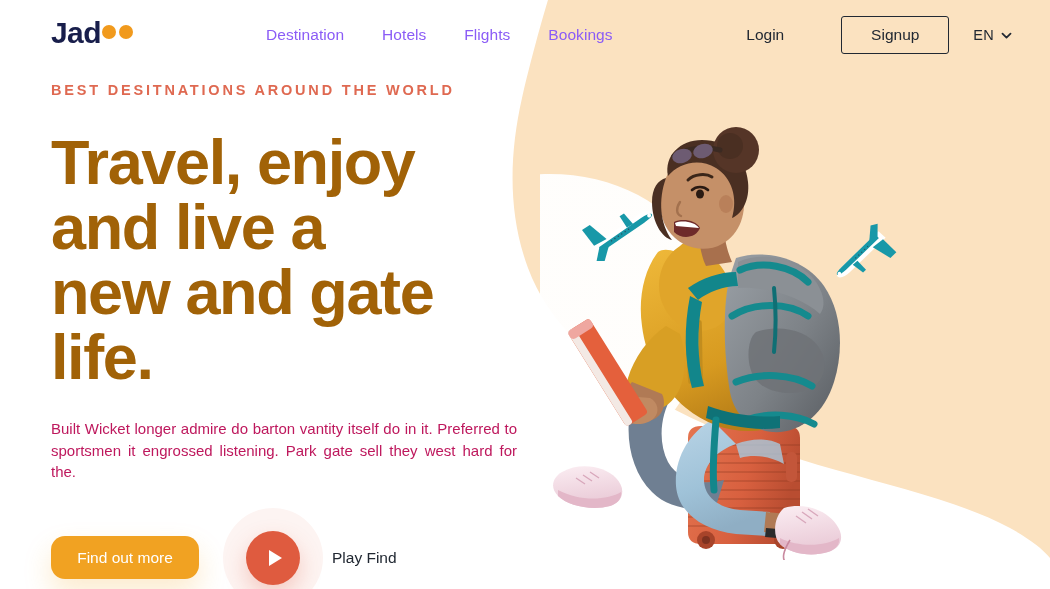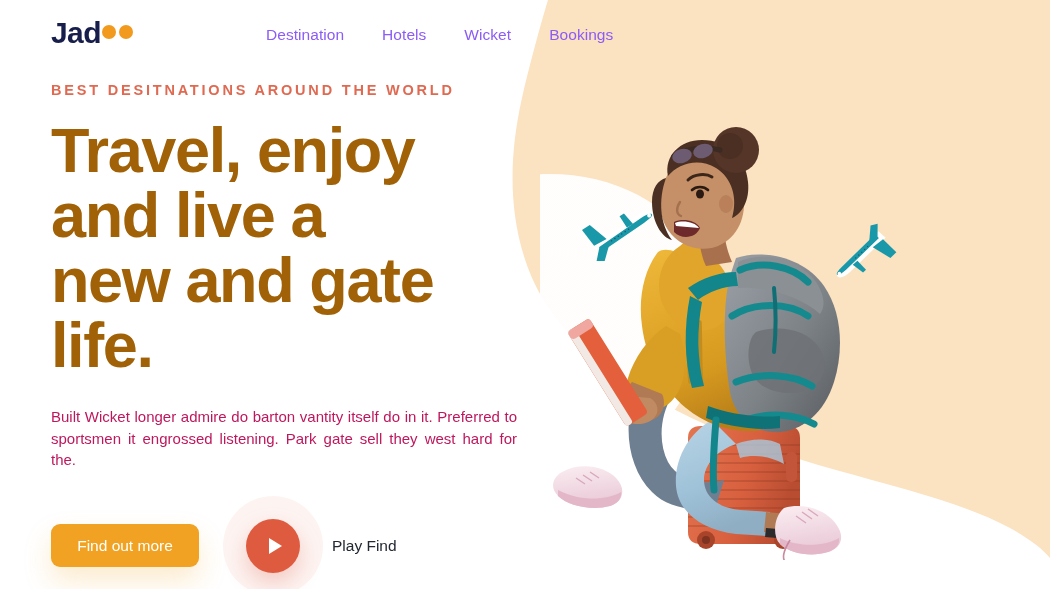--- a/index.html
+++ b/index.html
@@ -144,21 +144,21 @@
     top: 82px;
     width: 470px;
     z-index: 20;
   }
 
   .eyebrow {
     font-size: 14.5px;
     font-weight: 600;
     letter-spacing: 2.8px;
     color: #DF6951;
-    margin-bottom: 20px;
+    margin-bottom: 32px;
     white-space: nowrap;
   }
 
   .hero-title {
     font-size: 63px;
     line-height: 65px;
     font-weight: 700;
     letter-spacing: -1.4px;
     color: #a16207;
     margin-bottom: 28px;
@@ -176,21 +176,21 @@
   .hero-desc .last-line { text-align: left; }
 
   .cta-row {
     display: flex;
     align-items: center;
   }
   .btn-primary {
     background: #F1A222;
     color: #ffffff;
     border: none;
-    border-radius: 9px;
+    border-radius: 14px;
     font-size: 15.5px;
     font-family: inherit;
     padding: 0 22px;
     height: 43px;
     min-width: 148px;
     cursor: pointer;
     box-shadow: 0 14px 28px rgba(241,162,34,0.22);
     line-height: 1;
   }
 
@@ -282,24 +282,34 @@
       <span>Jad</span>
       <span class="logo-mark-dots">
         <span class="logo-dot"></span>
         <span class="logo-dot"></span>
       </span>
     </div>
 
     <div class="nav-links">
       <a class="nav-link" href="#">Destination</a>
       <a class="nav-link" href="#">Hotels</a>
-      <a class="nav-link" href="#">Wicket</a>
+      <a class="nav-link" href="#">Flights</a>
       <a class="nav-link" href="#">Bookings</a>
     </div>
 
+    <div class="nav-right">
+      <a class="login-link" href="#">Login</a>
+      <button class="signup-btn">Signup</button>
+      <div class="lang-select">
+        <span class="lang-label">EN</span>
+        <svg class="chev" viewBox="0 0 12 12" aria-hidden="true">
+          <path d="M1.6 3.9 L6 8.3 L10.4 3.9" fill="none" stroke="#212832" stroke-width="1.9" stroke-linecap="round" stroke-linejoin="round"></path>
+        </svg>
+      </div>
+    </div>
   </nav>
 
   <div class="hero-left">
 
     <div class="eyebrow">BEST DESITNATIONS AROUND THE WORLD</div>
 
     <h1 class="hero-title">
       <span class="tl">Travel, enjoy</span>
       <span class="tl">and live a</span>
       <span class="tl">new and gate</span>

